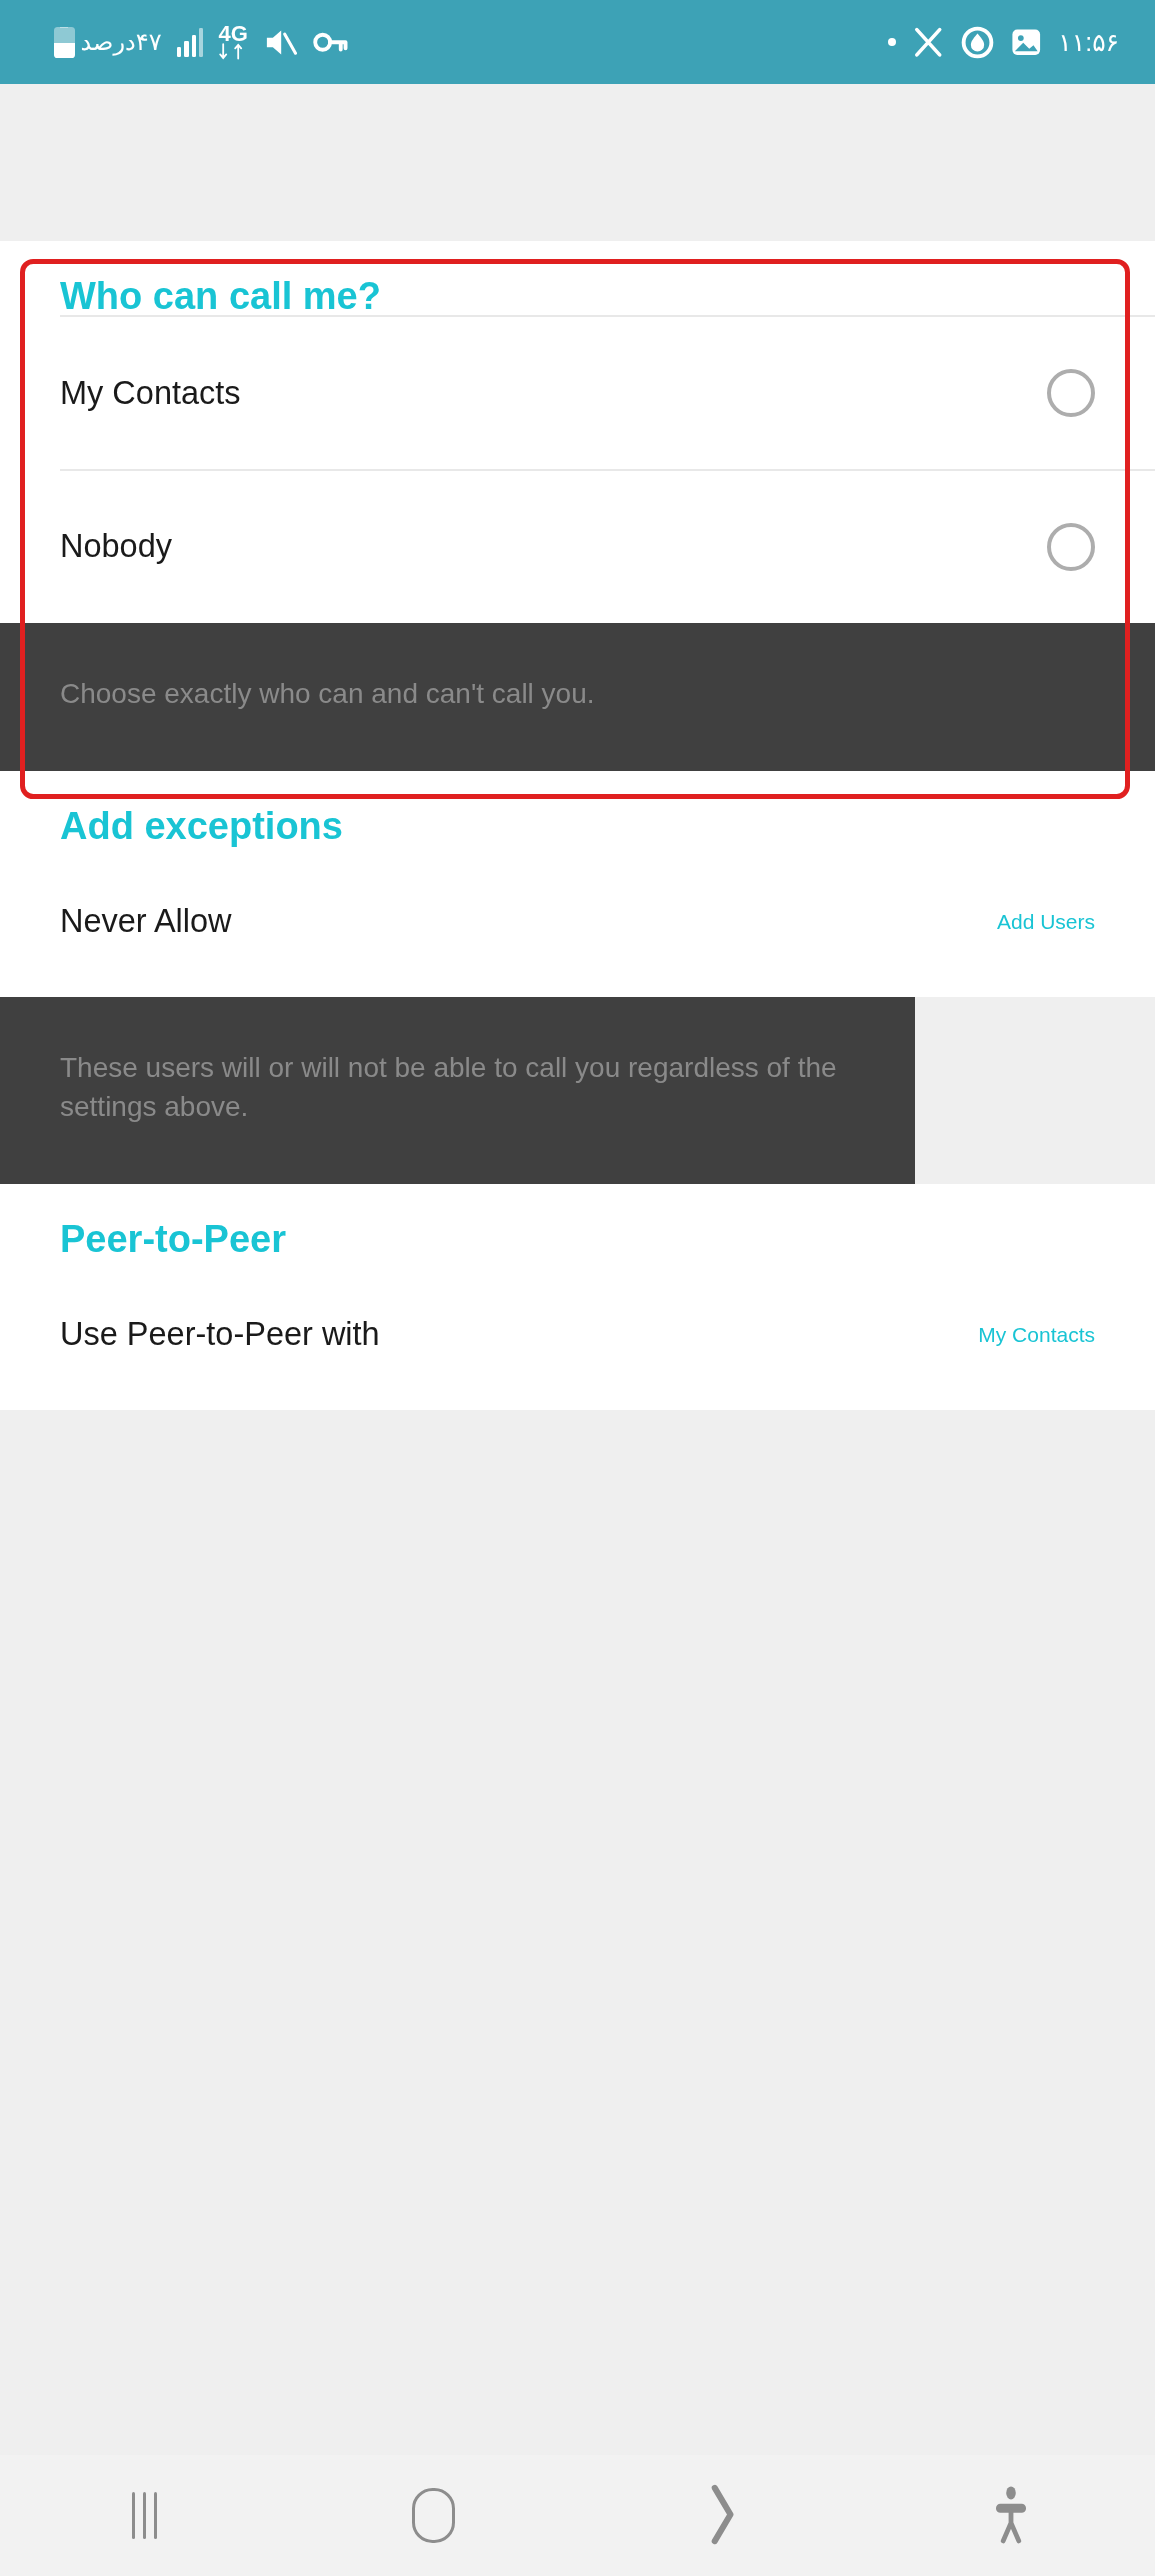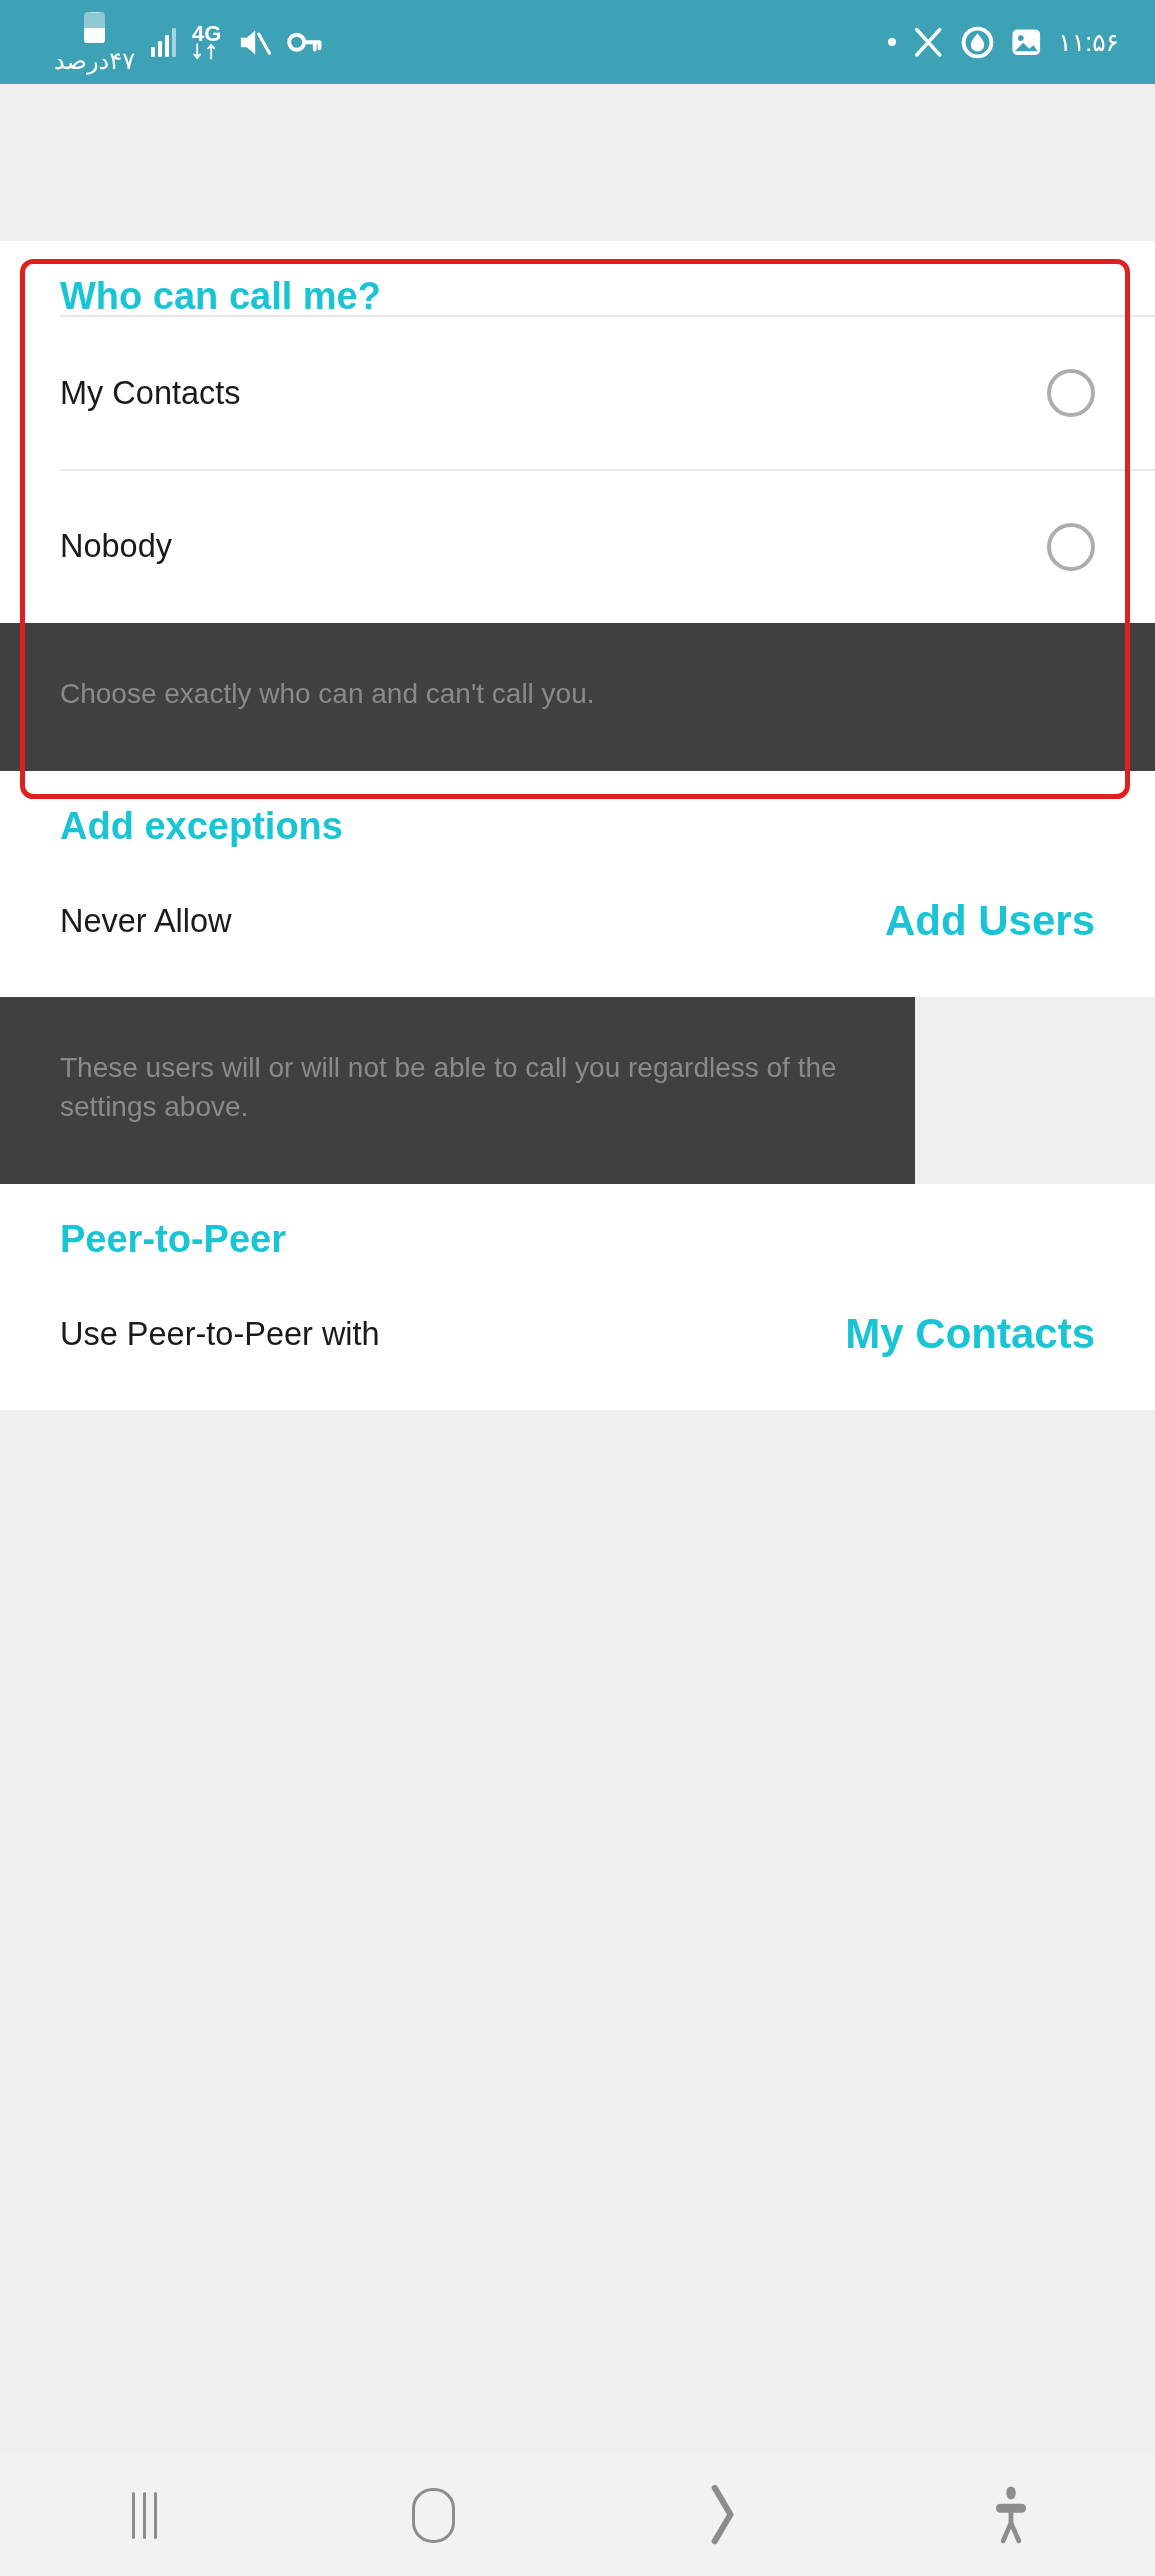--- a/index.html
+++ b/index.html
@@ -21,21 +21,21 @@
     position:absolute; top:0; left:0;
     width:1155px; height:84px;
     background:#3DA2B6;
     display:flex; align-items:center;
     justify-content:space-between;
     padding:0 36px 0 54px;
   }
   .sb-left, .sb-right {
     display:flex; align-items:center; gap:15.6px;
   }
-  .sb-batt-wrap { display:flex; align-items:center; gap:6px;flex-direction:column; }
+  .sb-batt-wrap { display:flex; align-items:center; gap:6px; }
   .batt-icon {
     position:relative; width:20.5px; height:31px;
     border-radius:3.6px;
     background:rgba(255,255,255,0.42);
     overflow:hidden;
   }
   .batt-icon::before {
     content:""; position:absolute; left:6px; top:-4.2px;
     width:8.4px; height:5.4px; border-radius:1.8px 1.8px 0 0;
     background:rgba(255,255,255,0.42);
@@ -85,21 +85,21 @@
   .card { background:#ffffff; width:100%; }
   .section-title {
     color:#19C4D4; font-size:38px; font-weight:700;
     padding:36px 60px 0 60px; line-height:1;
   }
   .row {
     display:flex; align-items:center; justify-content:space-between;
     padding:0 60px; height:152px; cursor:pointer;
   }
   .row-label { font-size:32.5px; color:#1A1A1A; line-height:1; }
-  .row-value { font-size:42px; color:#19C4D4; line-height:1; font-weight:700; }
+  .row-value { font-size:21px; color:#19C4D4; line-height:1; font-weight:400; }
   .divider {
     height:1.8px; background:#E8E8E8;
     margin-left:60px; margin-right:0;
   }
 
   
   .radio {
     width:48px; height:48px; border-radius:50%;
     border:4.2px solid #ADADAD; background:transparent;
     flex:none; position:relative; box-sizing:border-box;

